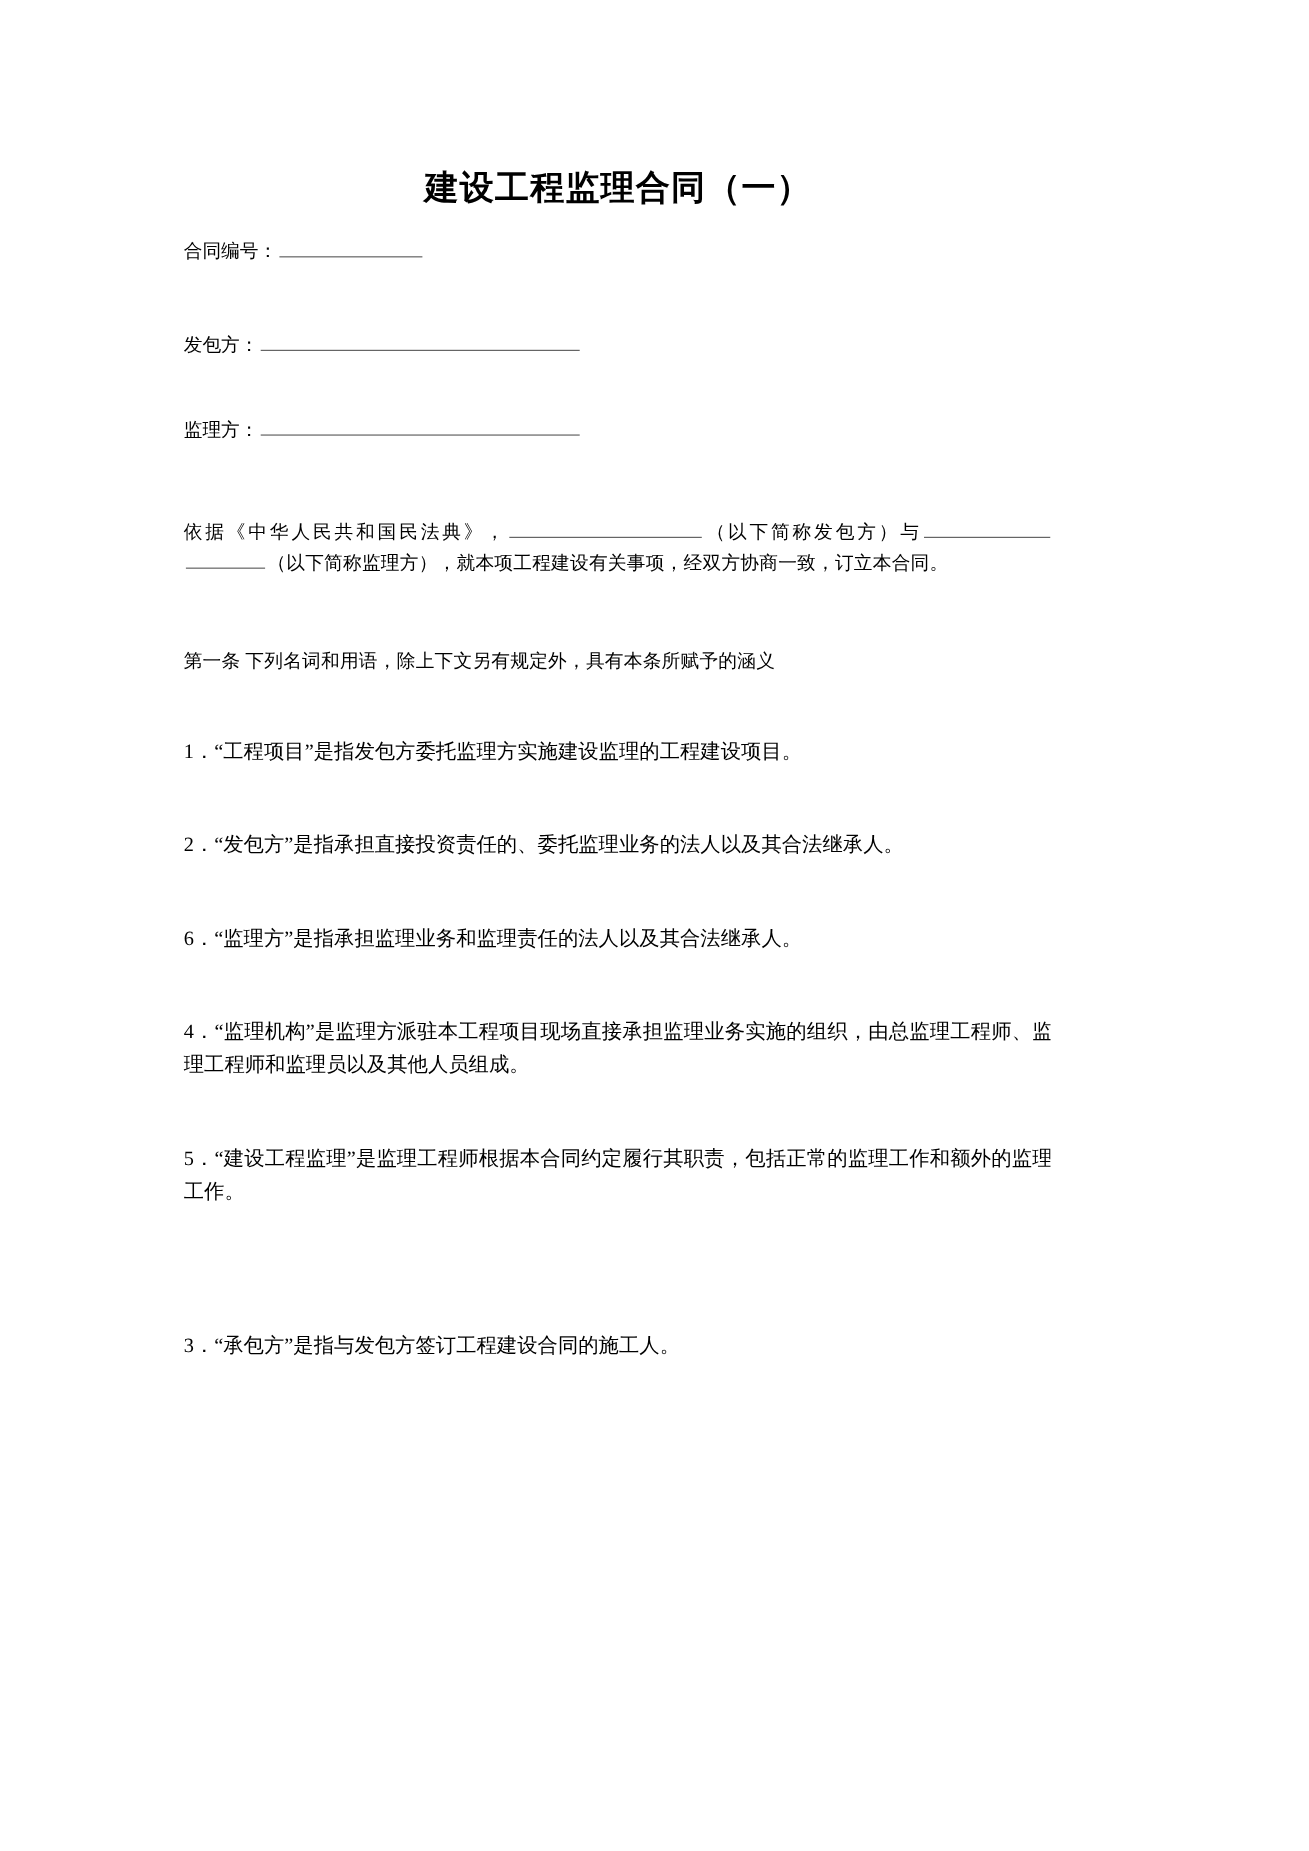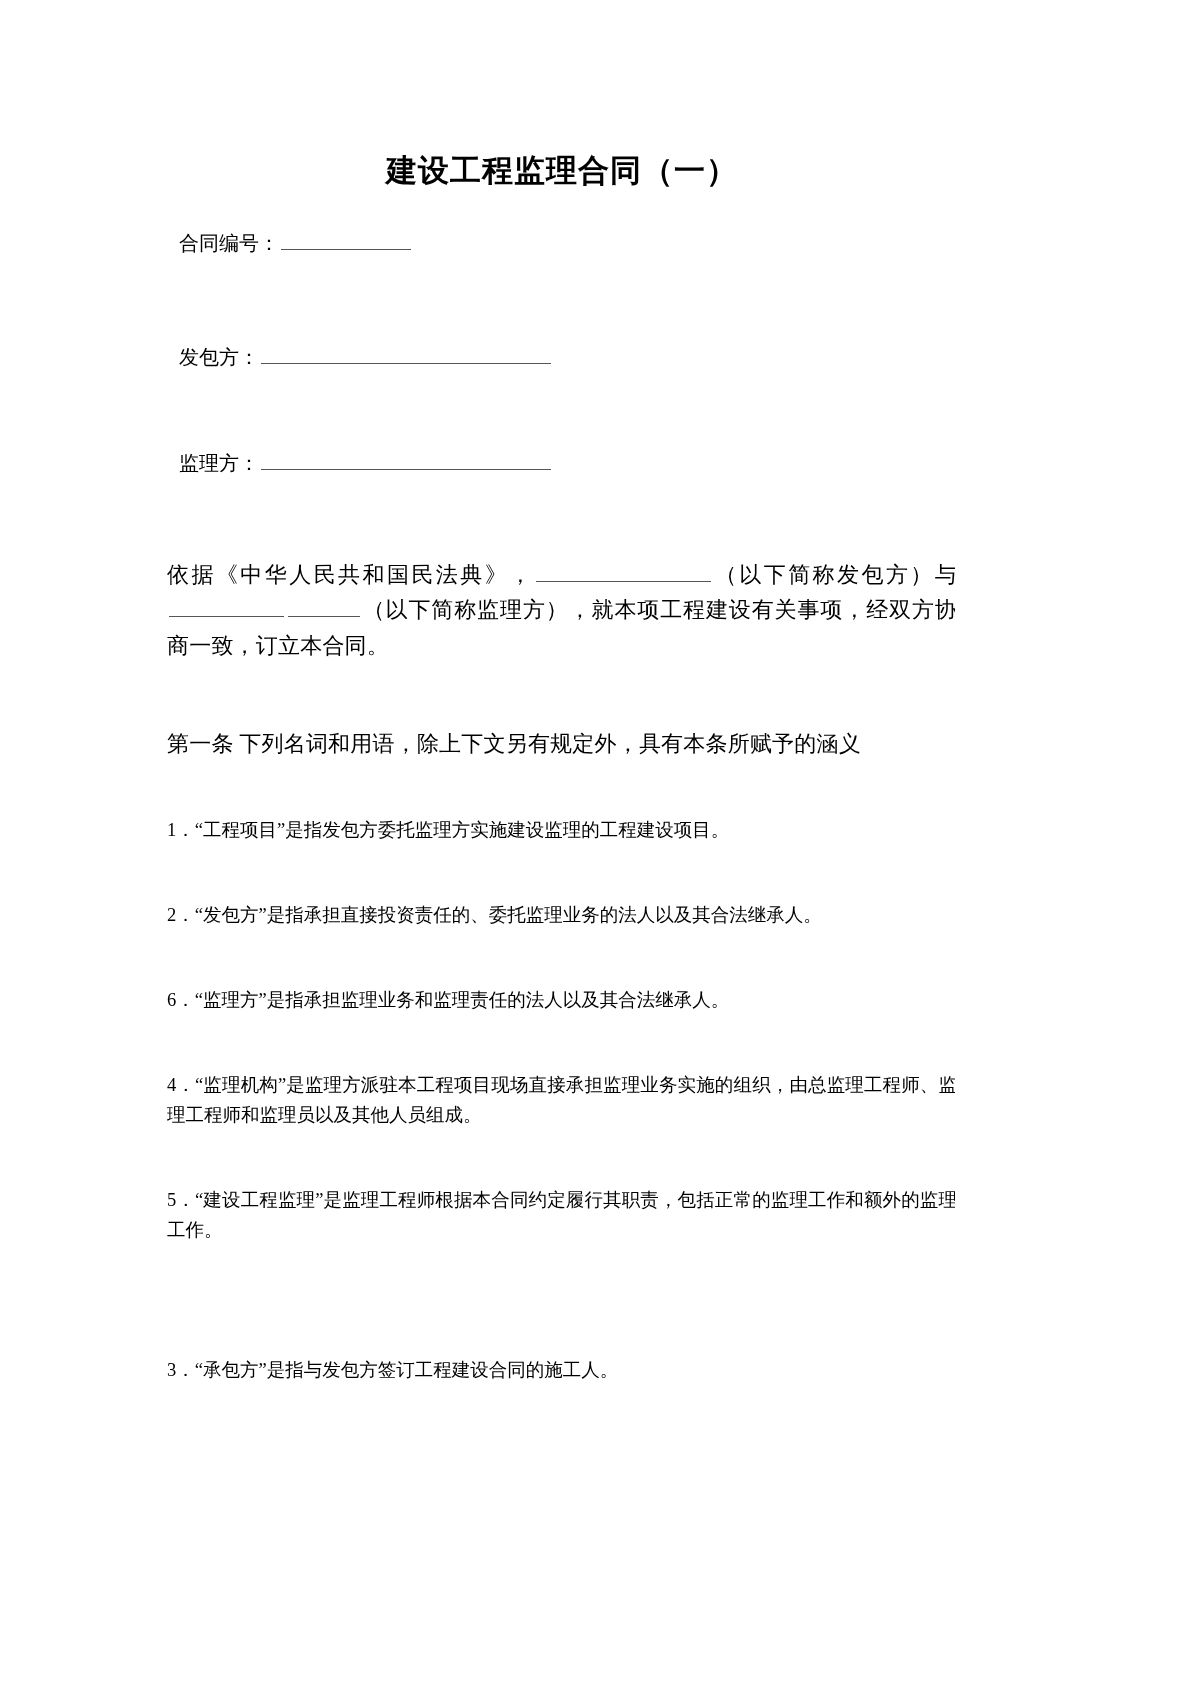--- a/index.html
+++ b/index.html
@@ -32,31 +32,31 @@
     font-size: 31px;
     font-weight: bold;
     text-align: center;
     letter-spacing: 1px;
     margin: 0;
     padding-top: 152px;
     line-height: 1.25;
     font-family: "Liberation Serif", "DejaVu Serif", serif;
   }
   .para {
-    font-size: 22px;
+    font-size: 17px;
     line-height: 1.62;
     margin: 0;
     text-align: justify;
     text-justify: inter-ideograph;
     letter-spacing: 0.2px;
   }
   .field-line {
-    font-size: 20px;
+    font-size: 17px;
     line-height: 1.6;
-    margin: 12px;
+    margin: 0;
     white-space: nowrap;
   }
   .blank {
     display: inline-block;
     border-bottom: 1px solid #555;
     vertical-align: baseline;
     height: 1.02em;
     margin: 0 2px;
   }
   .blank-sm { width: 130px; }

